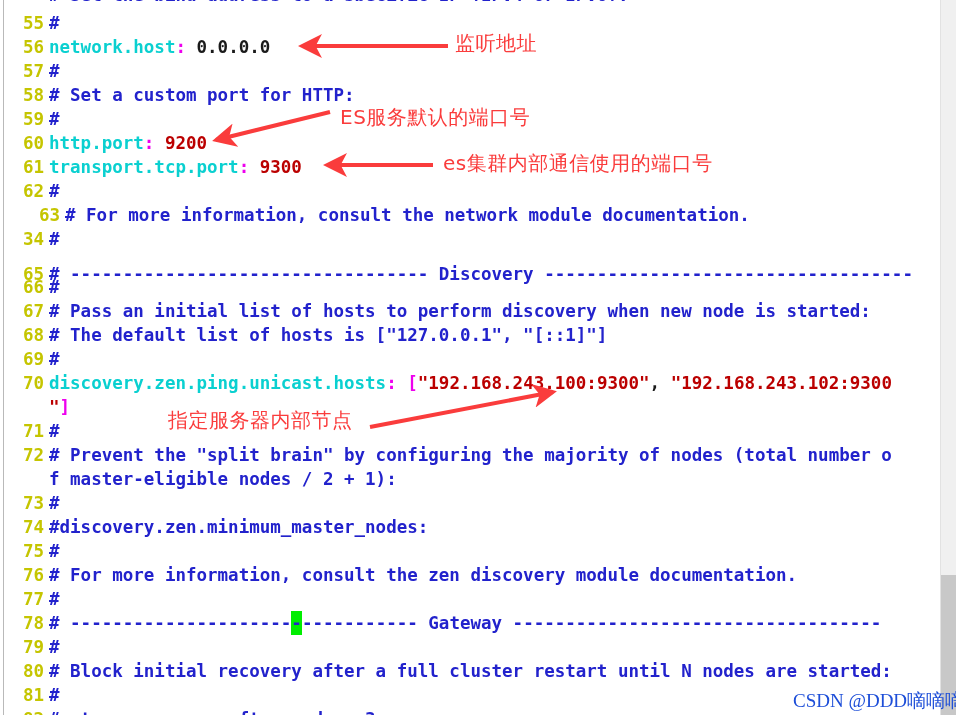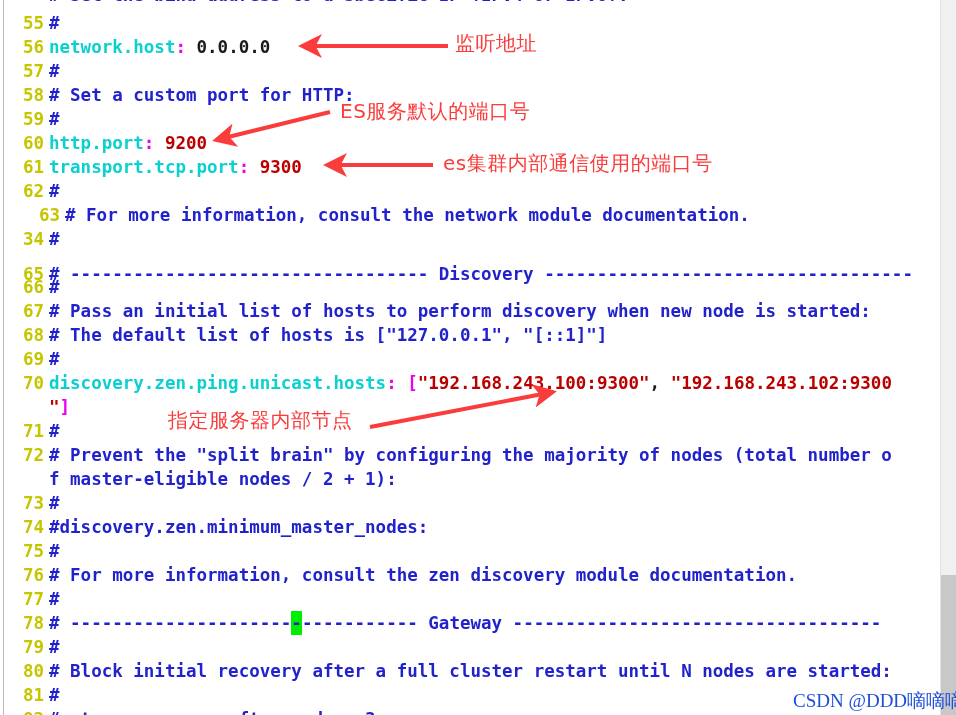--- a/index.html
+++ b/index.html
@@ -185,21 +185,21 @@
           <path d="M0,0 L6,3 L0,6 L1.6,3 Z" fill="#fa3c3c"></path>
         </marker>
       </defs>
       <line x1="448" y1="46" x2="302" y2="46" stroke="#fa3c3c" stroke-width="4" marker-end="url(#ah)"></line>
       <line x1="330" y1="112" x2="216" y2="140" stroke="#fa3c3c" stroke-width="4" marker-end="url(#ah)"></line>
       <line x1="433" y1="165" x2="327" y2="165" stroke="#fa3c3c" stroke-width="4" marker-end="url(#ah)"></line>
       <line x1="370" y1="427" x2="553" y2="392" stroke="#fa3c3c" stroke-width="4" marker-end="url(#ah)"></line>
     </svg>
   <div id="anno-layer">
       <div class="anno" style="left: 455px; top: 30px;">监听地址</div>
-      <div class="anno" style="left: 340px; top: 98px; text-align: center;">ES服务默认的端口号</div>
+      <div class="anno" style="left: 340px; top: 104px; text-align: center;">ES服务默认的端口号</div>
       <div class="anno" style="left: 443px; top: 150px;">es集群内部通信使用的端口号</div>
       <div class="anno" style="left: 168px; top: 407px;">指定服务器内部节点</div>
     </div>
 
   <div class="scrollbar">
     <div class="scrollthumb" id="scroll-thumb" style="top: 575px; height: 140px;"></div>
   </div>
 
   <div class="watermark" id="watermark" style="left: 793px; top: 688px;">CSDN @DDD嘀嘀嘀</div>
 

